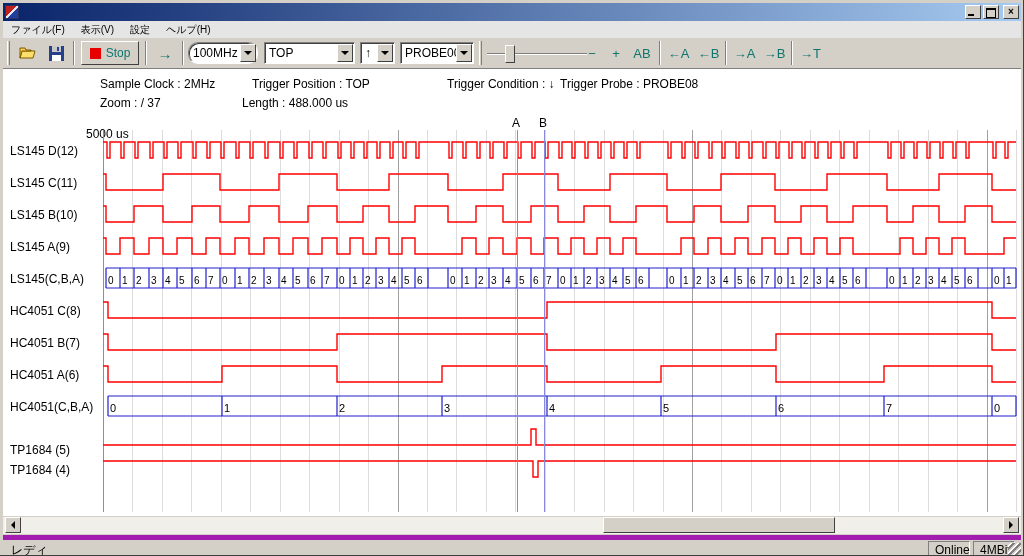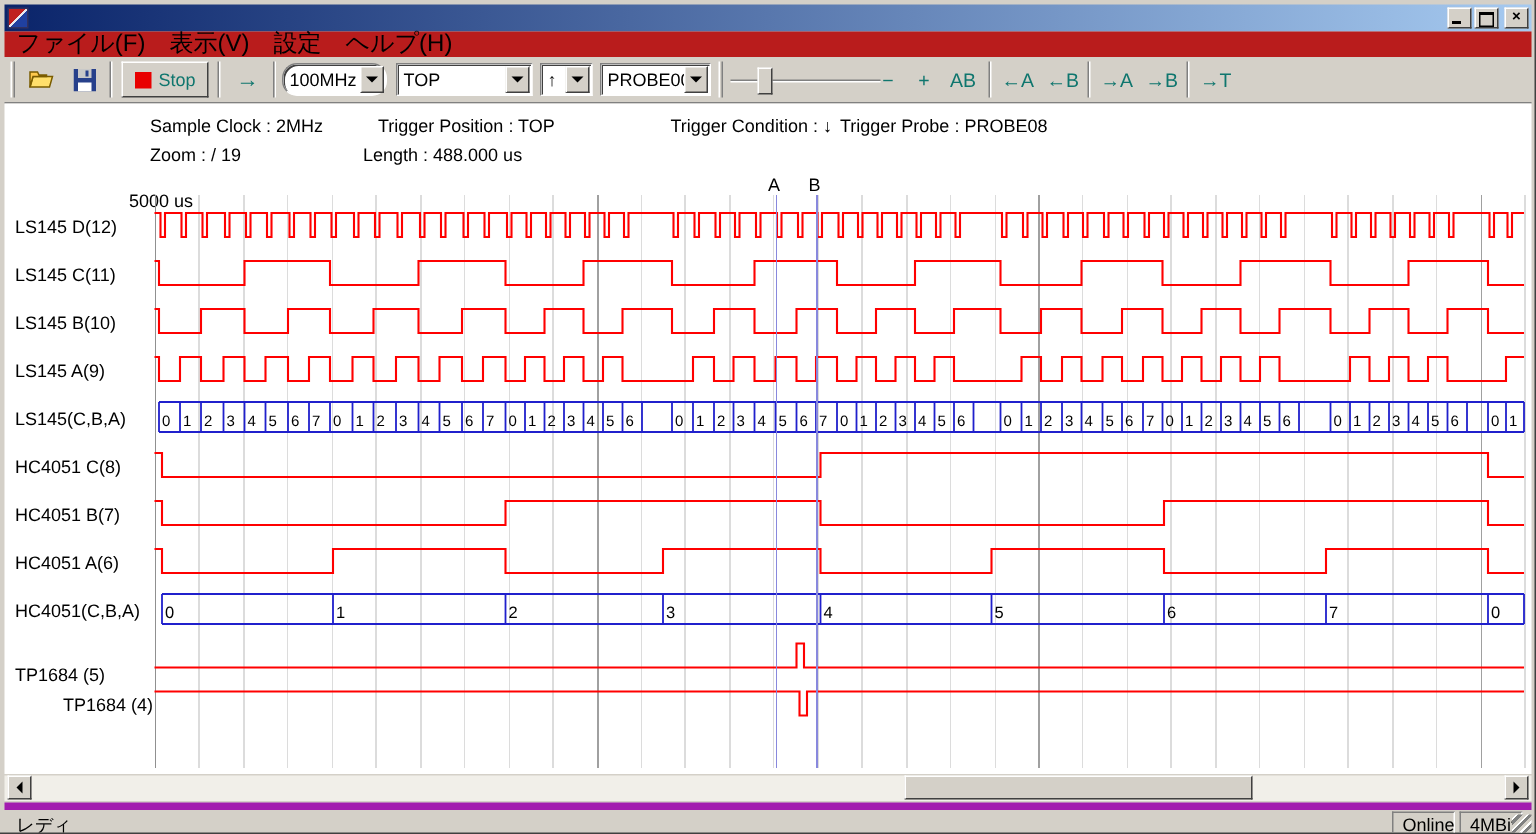--- a/index.html
+++ b/index.html
@@ -23,22 +23,22 @@
   .tb-btn { width:16px; height:14px; background:#d4d0c8; margin-left:2px;
     border-top:1px solid #fff; border-left:1px solid #fff;
     border-right:1px solid #404040; border-bottom:1px solid #404040;
     font-size:10px; font-weight:bold; color:#000; text-align:center; line-height:12px; }
   .tb-btn.min::after { content:""; display:block; width:6px; height:2px;
     background:#000; margin:8px auto 0 2px; }
   .tb-btn.max::after { content:""; display:block; width:8px; height:7px;
     border:1px solid #000; border-top:2px solid #000; margin:2px auto 0; }
 
   
-  .menubar { left:3px; top:21px; width:1018px; height:17px; background:#b91c1c;
-    display:flex; align-items:center; font-size:16px; }
+  .menubar { left:3px; top:21px; width:1018px; height:17px; background:#e5e5e5;
+    display:flex; align-items:center; font-size:10px; }
   .menu-item { padding:1px 8px; white-space:nowrap; }
 
   
   .toolbar { left:3px; top:38px; width:1018px; height:31px; background:#d4d0c8;
     border-bottom:1px solid #808080; }
   .grip { width:3px; height:24px; top:3px;
     border-left:1px solid #fff; border-right:1px solid #808080; }
   .tsep { width:2px; height:24px; top:3px;
     border-left:1px solid #808080; border-right:1px solid #fff; }
   .flatbtn { height:24px; top:3px; display:flex; align-items:center; justify-content:center;
@@ -173,42 +173,42 @@
   <div class="abs tsep" style="left:722px;"></div>
   <div class="abs flatbtn" style="left:728px; width:27px;">→A</div>
   <div class="abs flatbtn" style="left:758px; width:27px;">→B</div>
   <div class="abs tsep" style="left:788px;"></div>
   <div class="abs flatbtn" style="left:794px; width:27px;">→T</div>
 </div>
 
 <div class="abs content"></div>
 
 <div class="info-text" style="left:100px; top:77px;">Sample Clock : 2MHz</div>
-<div class="info-text" style="left:100px; top:96px;">Zoom : /  19</div>
+<div class="info-text" style="left:100px; top:96px;">Zoom : /  37</div>
 <div class="info-text" style="left:252px; top:77px;">Trigger Position : TOP</div>
 <div class="info-text" style="left:242px; top:96px;">Length : 488.000 us</div>
 <div class="info-text" style="left:447px; top:77px;">Trigger Condition : ↓</div>
 <div class="info-text" style="left:560px; top:77px;">Trigger Probe : PROBE08</div>
 <div class="info-text" style="left:86px;  top:127px;text-align:right;">5000 us</div>
 
 <div class="cursor-label" style="left:512px; top:116px;">A</div>
 <div class="cursor-label" style="left:539px; top:116px;">B</div>
 
 <div id="chan-labels">
     <div class="chan-label" style="top: 144px;">LS145 D(12)</div>
     <div class="chan-label" style="top: 176px;">LS145 C(11)</div>
     <div class="chan-label" style="top: 208px;">LS145 B(10)</div>
     <div class="chan-label" style="top: 240px;">LS145 A(9)</div>
     <div class="chan-label" style="top: 272px;">LS145(C,B,A)</div>
     <div class="chan-label" style="top: 304px;">HC4051 C(8)</div>
     <div class="chan-label" style="top: 336px;">HC4051 B(7)</div>
     <div class="chan-label" style="top: 368px;">HC4051 A(6)</div>
     <div class="chan-label" style="top: 400px;">HC4051(C,B,A)</div>
     <div class="chan-label" style="top: 431px; margin-top: 12px;">TP1684 (5)</div>
-    <div class="chan-label" style="top: 463px; margin-left: 32px;">TP1684 (4)</div>
+    <div class="chan-label" style="top: 463px;">TP1684 (4)</div>
   </div>
 
 <svg id="plot-svg" width="1024" height="556">
     <line x1="103.5" y1="130" x2="103.5" y2="512" stroke="#909090" stroke-width="1" shape-rendering="crispEdges"></line>
     <line x1="132.5" y1="130" x2="132.5" y2="512" stroke="#dcdcdc" stroke-width="1" shape-rendering="crispEdges"></line>
     <line x1="162.5" y1="130" x2="162.5" y2="512" stroke="#dcdcdc" stroke-width="1" shape-rendering="crispEdges"></line>
     <line x1="191.5" y1="130" x2="191.5" y2="512" stroke="#dcdcdc" stroke-width="1" shape-rendering="crispEdges"></line>
     <line x1="221.5" y1="130" x2="221.5" y2="512" stroke="#dcdcdc" stroke-width="1" shape-rendering="crispEdges"></line>
     <line x1="250.5" y1="130" x2="250.5" y2="512" stroke="#dcdcdc" stroke-width="1" shape-rendering="crispEdges"></line>
     <line x1="280.5" y1="130" x2="280.5" y2="512" stroke="#dcdcdc" stroke-width="1" shape-rendering="crispEdges"></line>

